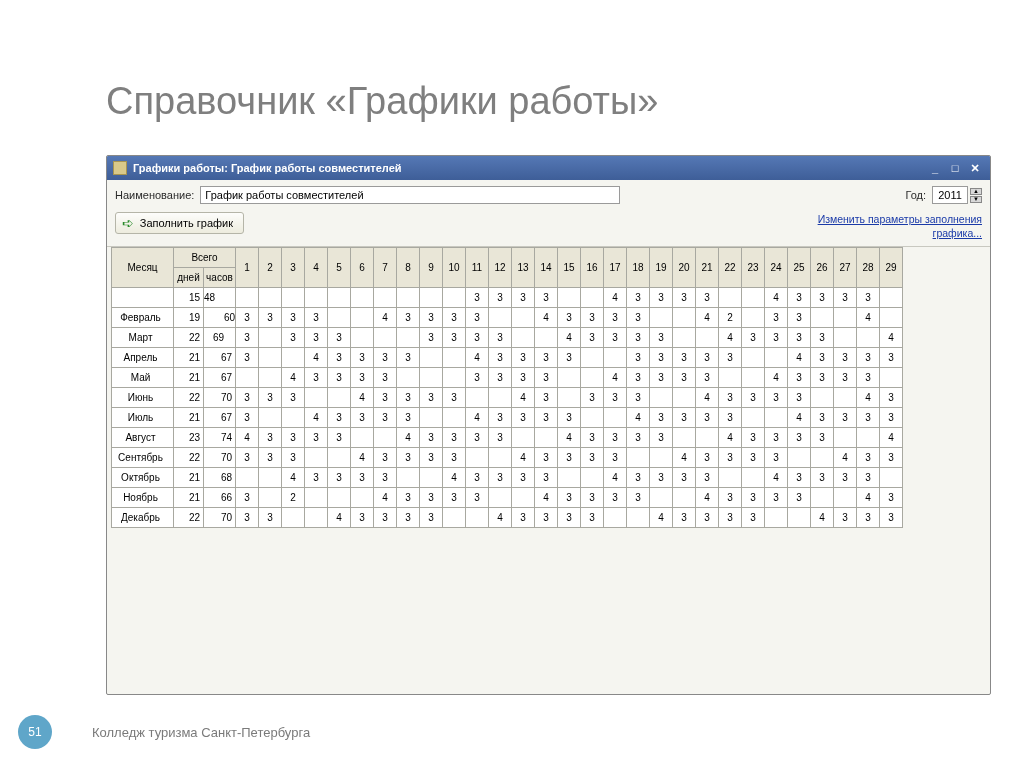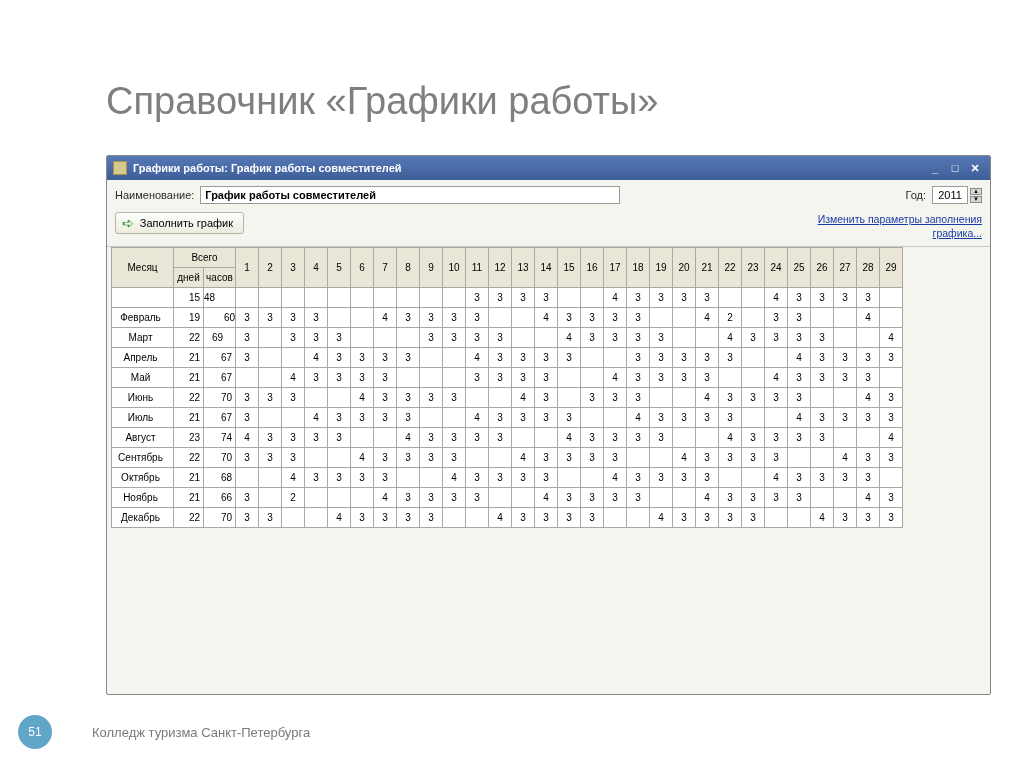--- a/index.html
+++ b/index.html
@@ -7,21 +7,21 @@
   .slide { width: 1024px; height: 767px; background: #fff; position: relative; overflow: hidden; }
   .slide-title { font-size: 38px; font-weight: 400; color: #7f7f7f; padding: 80px 0 18px 106px; }
   .app-window { position: absolute; left: 106px; top: 155px; width: 885px; height: 540px; background: #f5f5f0; border: 1px solid #888; border-radius: 2px; overflow: hidden; }
   .titlebar { height: 24px; background: linear-gradient(#5578b5,#3e5e98); color: #fff; display: flex; align-items: center; padding: 0 6px; font-size: 11px; font-weight: bold; }
   .titlebar .icon { width: 14px; height: 14px; background: #d8c98a; border: 1px solid #a89550; margin-right: 6px; }
   .titlebar .spacer { flex: 1; }
   .titlebar .ctl { width: 18px; height: 16px; margin-left: 2px; display: flex; align-items: center; justify-content: center; cursor: pointer; color:#fff; font-size:11px;}
   .form-row { display: flex; align-items: center; padding: 6px 8px 4px 8px; font-size: 11px; }
   .form-row label { margin-right: 6px; color: #2a2a2a; }
   .form-row input[type=text] { border: 1px solid #9a9a9a; background: #fff; height: 18px; padding: 0 4px; font-size: 11px; }
-  .name-input { width: 420px; font-weight: bold; }
+  .name-input { width: 420px; }
   .year-input { width: 36px; text-align: center; }
   .year-spin { display:inline-flex; flex-direction:column; margin-left:2px; gap:1px;}
   .year-spin div{ width:12px; height:7px; background:#d8d8d8; border:1px solid #888; cursor:pointer; font-size:6px; line-height:5px; text-align:center;}
   .toolbar-row { display:flex; align-items:flex-start; padding:4px 8px 6px 8px; border-bottom:1px solid #c8c8c0; font-size:11px; gap:12px;}
   .fill-btn { display:flex; align-items:center; gap:6px; border:1px solid #b5b5a8; background:linear-gradient(#fdfdfb,#edecde); padding:3px 10px 3px 6px; cursor:pointer; border-radius:3px;}
   .fill-btn .arw { color:#2a8a2a; font-size:14px; line-height:1;}
   .desc-text { color:#1a3aa8; font-size:10.5px; line-height:1.35; }
   .change-link { color:#1a3aa8; text-decoration:underline; font-size:10.5px; cursor:pointer; text-align:right; line-height:1.35;}
   .grid-wrap { padding: 0 4px; }
   table.grid { border-collapse: collapse; font-size:10px; table-layout:fixed;}
@@ -183,21 +183,21 @@
               <td class="">3</td>
               <td class="">3</td>
               <td class="pink"></td>
               <td class="pink"></td>
               <td class="">4</td>
               <td class="pink"></td>
             </tr>
             <tr>
               <td class="month-cell">Март</td>
               <td style="text-align:right;padding-right:3px">22</td>
-              <td style="text-align:center;padding-right:4px">69</td>
+              <td style="text-align:right;padding-right:11px">69</td>
               <td class="">3</td>
               <td class="pink"></td>
               <td class="">3</td>
               <td class="">3</td>
               <td class="">3</td>
               <td class="pink"></td>
               <td class="pink"></td>
               <td class="pink"></td>
               <td class="">3</td>
               <td class="">3</td>

